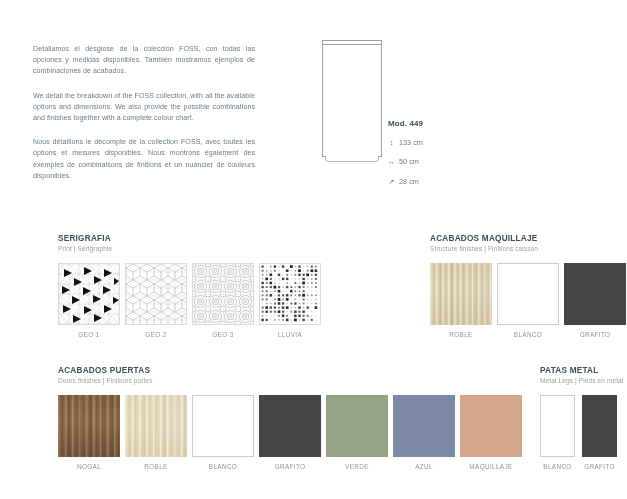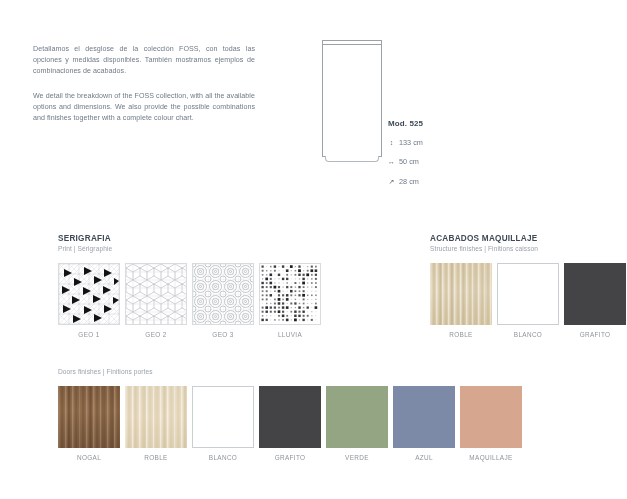--- a/index.html
+++ b/index.html
@@ -128,32 +128,33 @@
   .pattern-svg{display:block;width:100%;height:100%;}
 </style>
 </head>
 <body>
 
 <div class="page">
 
   <div class="intro">
     <p>Detallamos el desglose de la colección FOSS, con todas las opciones y medidas disponibles. También mostramos ejemplos de combinaciones de acabados.</p>
     <p>We detail the breakdown of the FOSS collection, with all the available options and dimensions. We also provide the possible combinations and finishes together with a complete colour chart.</p>
+    <p>Nous détaillons le décompte de la collection FOSS, avec toutes les options et mesures disponibles. Nous montrons également des exemples de combinaisons de finitions et un nuancier de couleurs disponibles.</p>
   </div>
 
   <div class="product">
     <div class="cab-wrap">
       <div class="cab-top"></div>
       <div class="cab-body"></div>
       <div class="cab-base"></div>
     </div>
   </div>
 
   <div class="specs">
-    <div class="specs-title">Mod. 525</div>
+    <div class="specs-title">Mod. 449</div>
 
     <div class="spec-row">
       <span class="spec-ic">↕</span>
       <span>133 cm</span>
     </div>
     <div class="spec-row">
       <span class="spec-ic">↔</span>
       <span>50 cm</span>
     </div>
     <div class="spec-row">
@@ -475,20 +476,21 @@
       </div>
       <div class="sw">
         <div class="sw-box fill-grafito"></div>
         <div class="sw-label">GRAFITO</div>
       </div>
 
     </div>
   </div>
 
   <div class="section" style="left:18px;top:366px;">
+    <div class="sec-title">ACABADOS PUERTAS</div>
     <div class="sec-sub">Doors finishes | Finitions portes</div>
     <div class="swatches size-doors">
 
       <div class="sw">
         <div class="sw-box fill-nogal"></div>
         <div class="sw-label">NOGAL</div>
       </div>
       <div class="sw">
         <div class="sw-box fill-roble-pale"></div>
         <div class="sw-label">ROBLE</div>
@@ -510,14 +512,30 @@
         <div class="sw-label">AZUL</div>
       </div>
       <div class="sw">
         <div class="sw-box fill-maquillaje"></div>
         <div class="sw-label">MAQUILLAJE</div>
       </div>
 
     </div>
   </div>
 
+  <div class="section" style="left:500px;top:366px;">
+    <div class="sec-title">PATAS METAL</div>
+    <div class="sec-sub">Metal Legs | Pieds en métal</div>
+    <div class="swatches size-legs">
+
+      <div class="sw">
+        <div class="sw-box fill-blanco bordered"></div>
+        <div class="sw-label">BLANCO</div>
+      </div>
+      <div class="sw">
+        <div class="sw-box fill-grafito"></div>
+        <div class="sw-label">GRAFITO</div>
+      </div>
+
+    </div>
+  </div>
 
 </div>
 
 </body></html>

